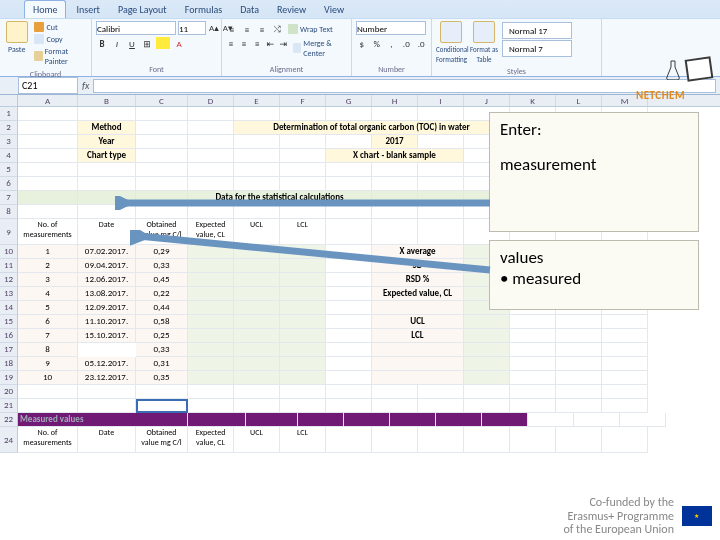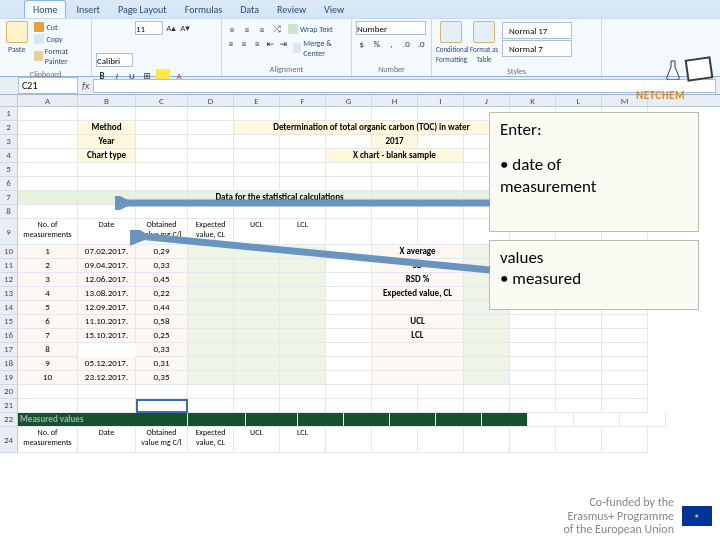--- a/index.html
+++ b/index.html
@@ -13,21 +13,21 @@
   .ribbon-body { background: #f4f9fe; display: flex; height: 58px; border-top: 1px solid #c5dbf2; }
   .group { border-right: 1px solid #c5dbf2; padding: 2px 4px; display: flex; flex-direction: column; justify-content: space-between; }
   .group-label { font-size: 8px; color: #6a6a8a; text-align: center; padding-top: 2px; }
   .btns { display: flex; gap: 3px; align-items: flex-start; }
   .big-btn { width: 30px; text-align: center; font-size: 8px; color: #2a4b7c; }
   .big-btn .ico { width: 22px; height: 22px; margin: 0 auto 1px; background: #fff3cc; border: 1px solid #d4b768; border-radius: 2px; }
   .mini { font-size: 8px; color: #2a4b7c; display: flex; align-items: center; gap: 2px; padding: 1px 2px; }
   .mini .i { width: 10px; height: 10px; background: #e8a13a; border-radius: 1px; }
   .font-sel { display: flex; gap: 2px; }
   .font-sel select, .font-sel input { font-size: 9px; height: 14px; border: 1px solid #a8c0de; background: #fff; }
-  .font-name { width: 37px; margin-top: 32px; }
+  .font-name { width: 80px; }
   .font-size { width: 28px; }
   .icon-row { display: flex; gap: 3px; margin-top: 2px; }
   .ic { width: 12px; height: 12px; border: 1px solid transparent; display: flex; align-items: center; justify-content: center; font-size: 9px; color: #333; }
   .style-box { border: 1px solid #a8c0de; padding: 2px 6px; font-size: 9px; background: #fff; width: 70px; margin: 1px 0; }
 
   
   .fbar { display: flex; height: 18px; border-bottom: 1px solid #9db6d6; align-items: center; background: #e9eff7; }
   .namebox { width: 60px; border: 1px solid #a8c0de; background: #fff; font-size: 10px; padding: 1px 3px; margin-left: 18px; }
   .fx { margin: 0 4px; font-style: italic; font-size: 10px; color: #555; }
   .formula-input { flex: 1; border: 1px solid #a8c0de; background: #fff; height: 14px; margin-right: 4px; }
@@ -42,21 +42,21 @@
   .row .rh { width: 18px; text-align: center; font-size: 9px; color: #546; background: #e9eef5; border-right: 1px solid #bcd; border-bottom: 1px solid #d2dae6; }
   .row .c { width: 46px; border-right: 1px solid #e3e7ee; border-bottom: 1px solid #e3e7ee; font-size: 9px; padding: 0 2px; overflow: hidden; white-space: nowrap; }
   .row .c.sel { border: 2px solid #3b6db5; height: 14px; }
 
   .bold { font-weight: bold; }
   .center { text-align: center; }
   .hdr-yellow { background: #fff8dd; }
   .hdr-green { background: #e8f1de; }
   .light-pink { background: #fcf7f3; }
   .light-green { background: #eef5e7; }
-  .row-grey { background: #14532d; }
+  .row-grey { background: #701a75; }
   .meas-lbl { color: #a0a8b5; font-weight: bold; font-size: 11px; }
 
   
   .callout { position: absolute; background: #fbfbf4; border: 1px solid #bcbcae; padding: 6px 10px; font-family: Arial, serif; }
   .callout1 { left: 489px; top: 112px; width: 210px; height: 120px; font-size: 17px; line-height: 1.25; }
   .callout2 { left: 489px; top: 240px; width: 210px; height: 70px; font-size: 17px; line-height: 1.25; }
 
   .arrow { position: absolute; pointer-events: none; }
 
   .logo-nc { position: absolute; right: 6px; top: 56px; width: 78px; height: 46px; }
@@ -555,21 +555,20 @@
   <div class="sq"></div>
   <svg class="flask" viewBox="0 0 14 20">
       <path d="M5 1h4v6l4 10a2 2 0 0 1-2 3H3a2 2 0 0 1-2-3l4-10z" fill="none" stroke="#3a3a3a"></path>
     </svg>
   <div class="txt">NETCHEM</div>
 </div>
 
 <div class="callout callout1">
   <div>Enter:</div>
   <div style="height:14px"></div>
-  <div>• date of</div>
   <div>measurement</div>
 </div>
 <div class="callout callout2">
   <div>values</div>
   <div>• measured</div>
 </div>
 
 <svg class="arrow" style="left:115px;top:196px;width:380px;height:14px">
   <defs>
       <marker id="ah1" markerWidth="8" markerHeight="8" refX="2" refY="3" orient="auto">

